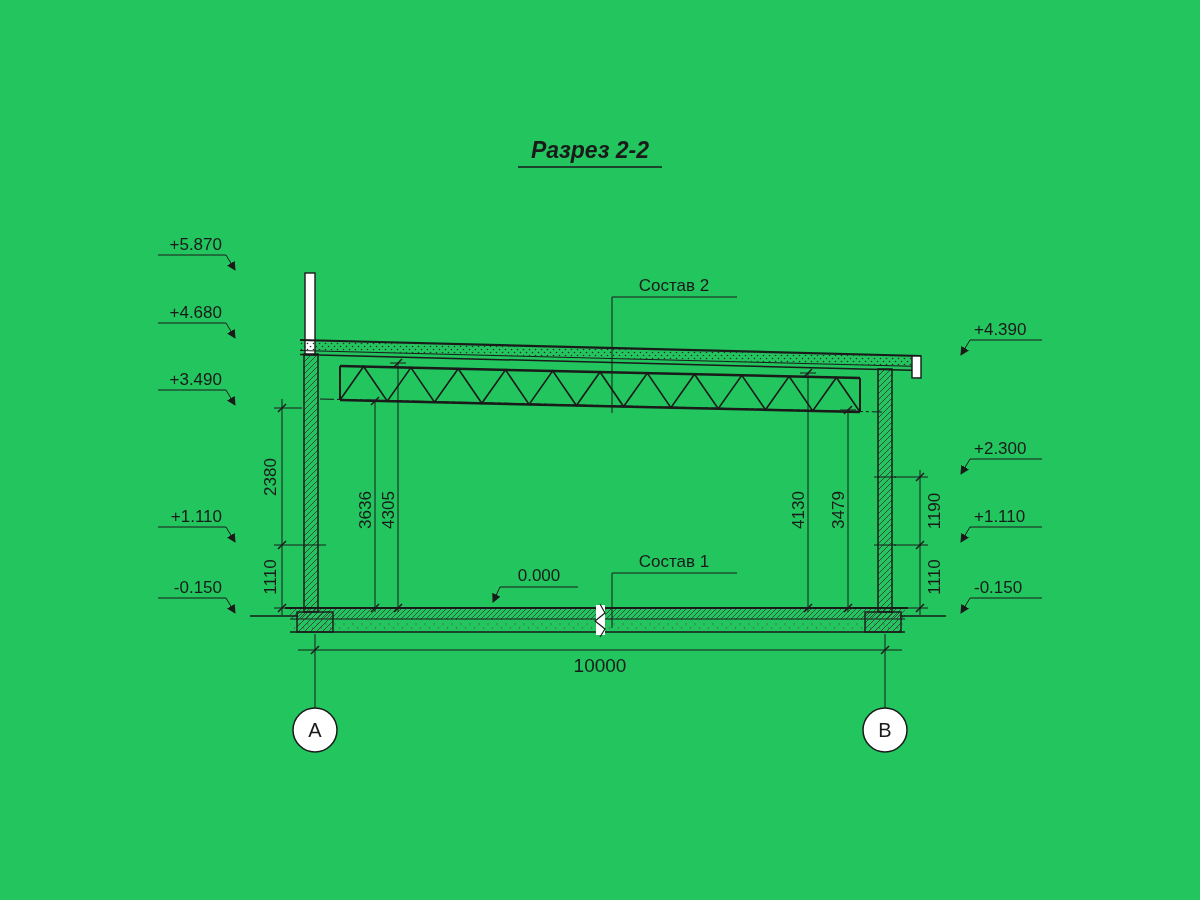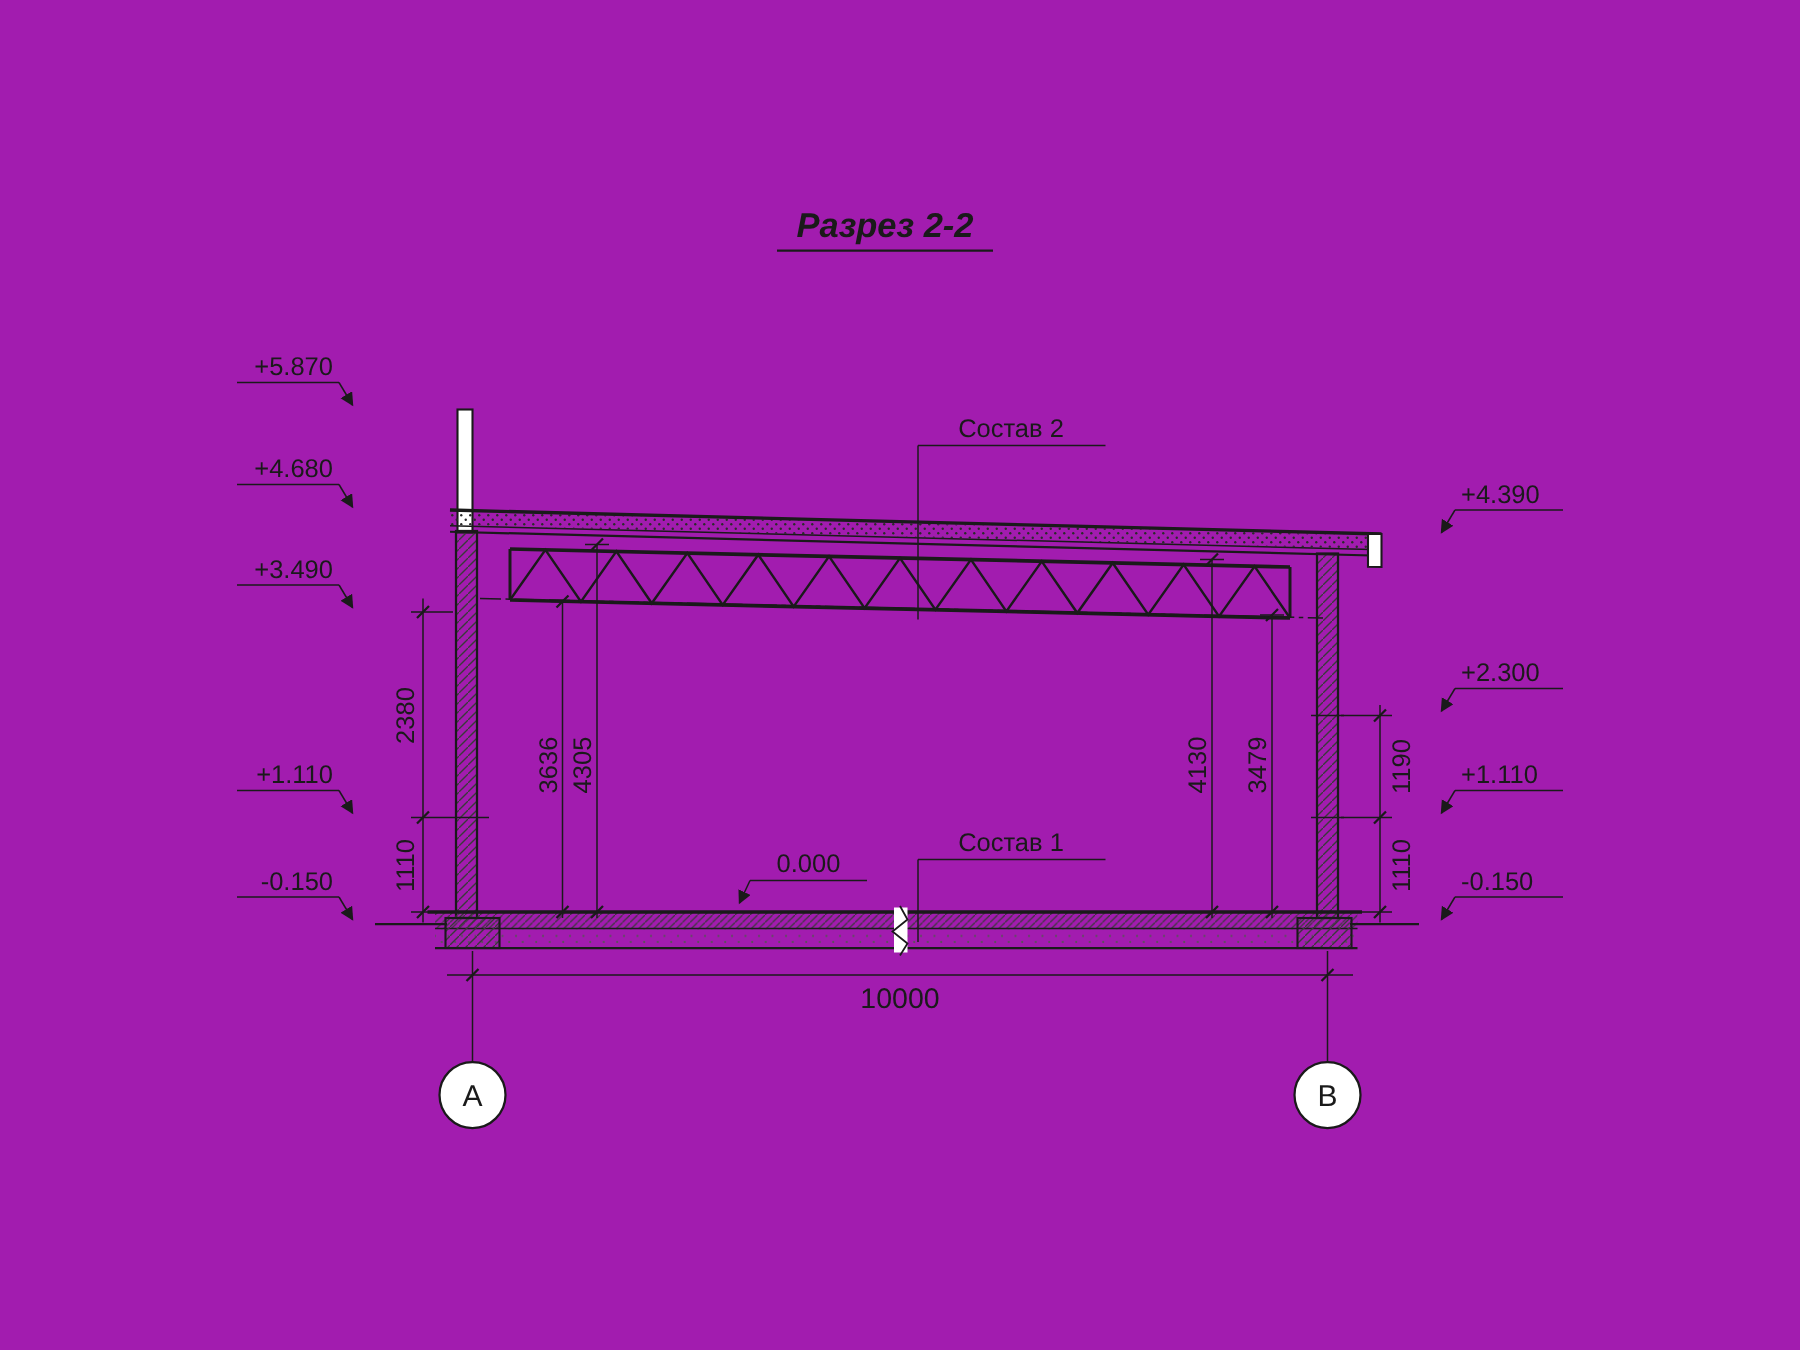--- a/index.html
+++ b/index.html
@@ -1,16 +1,16 @@
 <!DOCTYPE html>
 <html><head>
 <meta charset="utf-8">
 <style>
   html,body{margin:0;padding:0;background:#ffffff;}
-  .page{width:1200px;height:900px;position:relative;background:#a21caf;overflow:hidden;
+  .page{width:1200px;height:900px;position:relative;background:#22c55e;overflow:hidden;
         font-family:"Liberation Sans", sans-serif;}
   svg{display:block;}
   text{fill:#1a1a1a;font-family:"Liberation Sans", sans-serif;}
   .t-title{font-size:23px;font-weight:bold;font-style:italic;}
   .t-level{font-size:17px;}
   .t-dim{font-size:17px;}
   .t-dim-big{font-size:19px;}
   .t-label{font-size:17px;}
   .t-axis{font-size:20px;}
   .ln{stroke:#1a1a1a;fill:none;}

